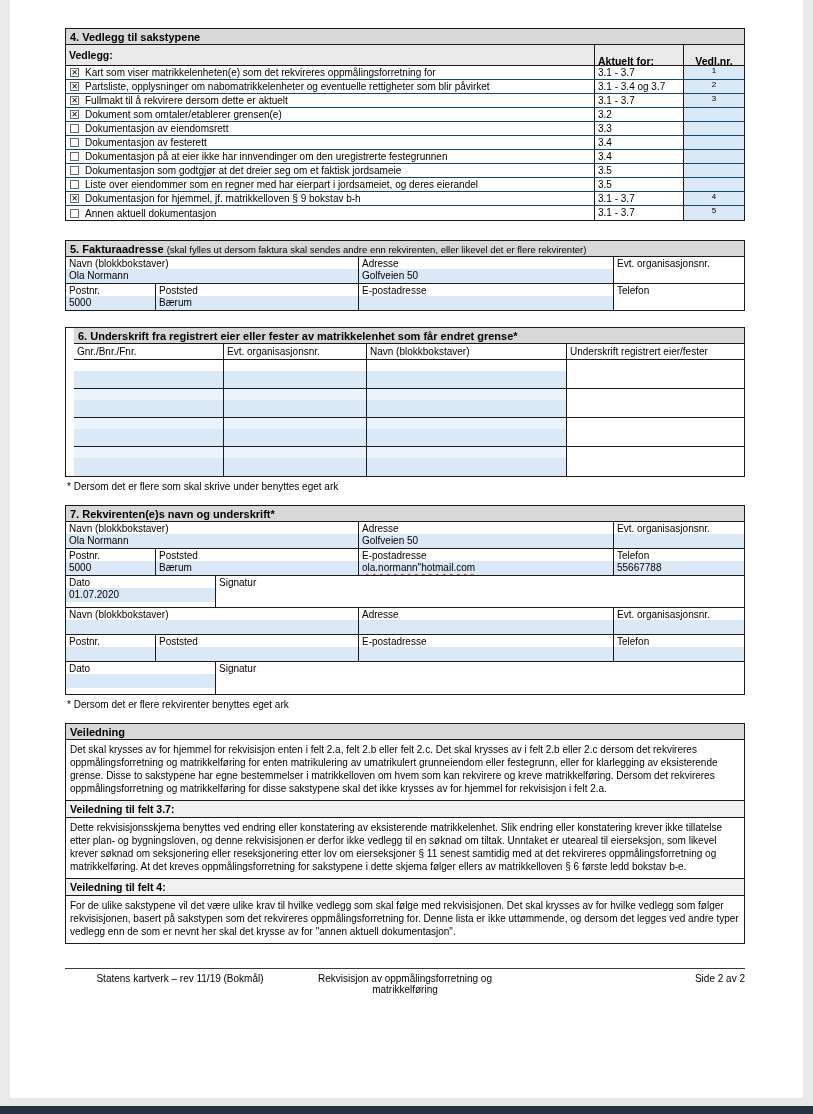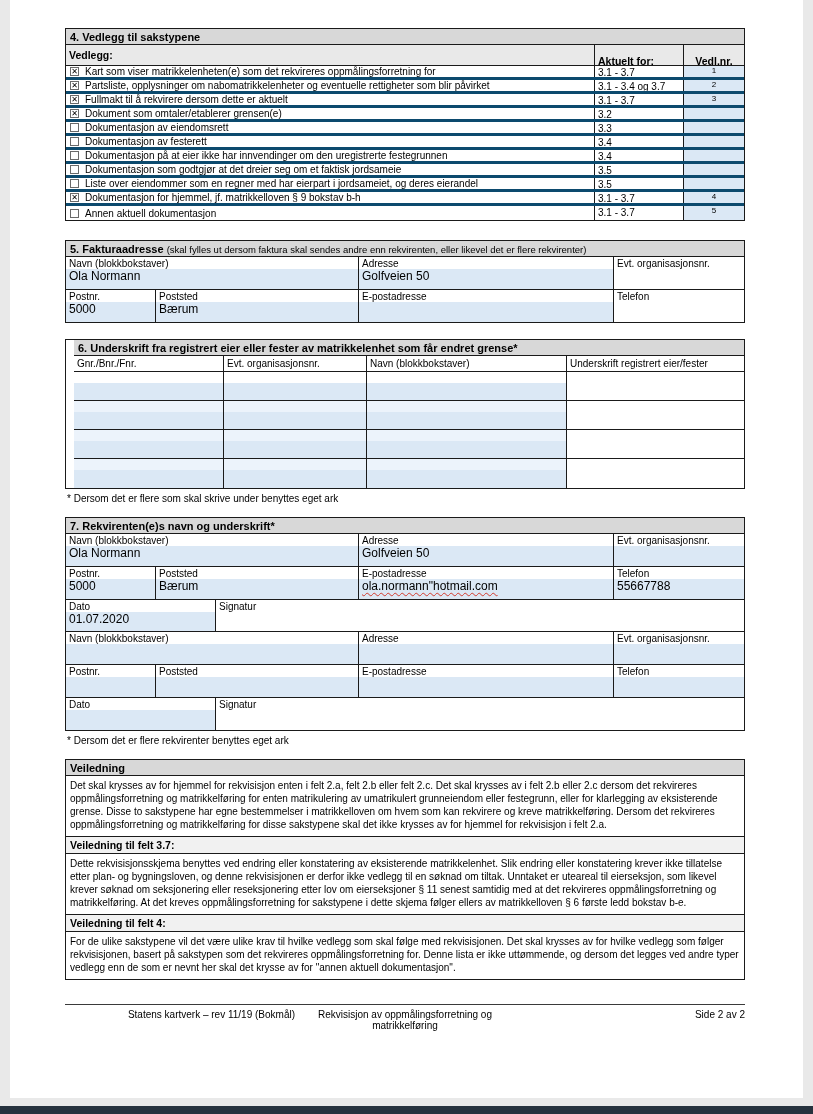--- a/index.html
+++ b/index.html
@@ -29,21 +29,21 @@
     border-bottom: 1px solid #1a1a1a;
     font-size: 11px; font-weight: bold;
     padding: 2px 4px; height: 16px; line-height: 12px;
     white-space: nowrap; overflow: hidden;
   }
   .sec-title .note { font-weight: normal; font-size: 9.5px; }
 
   
   .s4-header { display: flex; background: #e9e9e9; border-bottom: 1px solid #1a1a1a; font-weight: bold; font-size: 10.5px; }
   .s4-header > div { padding: 10px 3px; height: 15px; line-height: 13px; }
-  .s4-row { display: flex; border-bottom: 3px solid #0c4a6e; font-size: 10px; height: 14px; }
+  .s4-row { display: flex; border-bottom: 1px solid #0c4a6e; font-size: 10px; height: 14px; }
   .s4-row:last-child { border-bottom: none; }
   .s4-label { flex: 1; display: flex; align-items: center; white-space: nowrap; overflow: hidden; padding-right: 2px; }
   .col-akt { width: 89px; border-left: 1px solid #1a1a1a; padding: 0 3px; line-height: 13px; white-space: nowrap; overflow: hidden; }
   .col-ved { width: 61px; border-left: 1px solid #1a1a1a; text-align: center; background: #dbe8f5; font-size: 8px; line-height: 10px; }
   .s4-header .col-ved { background: #e9e9e9; font-size: 10.5px; line-height: 13px; }
   .checkbox {
     width: 9px; height: 9px; flex: 0 0 9px;
     border: 1px solid #6a6a6a; background: #fff;
     margin: 0 6px 0 4px; position: relative;
     text-align: center;
@@ -53,21 +53,21 @@
     position: absolute; left: 0; top: 0; width: 7px; height: 7px;
     font-size: 8px; line-height: 7px; color: #000;
   }
 
   
   .frow { display: flex; border-bottom: 1px solid #1a1a1a; }
   .frow.last { border-bottom: none; }
   .fcell { border-right: 1px solid #1a1a1a; display: flex; flex-direction: column; }
   .fcell.end { border-right: none; }
   .flabel { font-size: 10px; line-height: 12px; height: 12px; padding: 1px 3px 0 3px; white-space: nowrap; overflow: hidden; }
-  .fvalue { font-size: 12px; line-height: 14px; height: 20px; padding: 0 3px; background: #dbe8f5; white-space: nowrap; overflow: hidden; }
+  .fvalue { font-size: 10px; line-height: 14px; height: 14px; padding: 0 3px; background: #dbe8f5; white-space: nowrap; overflow: hidden; }
   .fvalue.white { background: #fff; }
   .w90 { width: 90px; } .w143 { width: 143px; }
   .w150 { width: 150px; } .w200 { width: 200px; }
   .w203 { width: 203px; } .w255 { width: 255px; } .w293 { width: 293px; }
   .grow { flex: 1; }
   .frow.tall { height: 32px; }
   .misspelled { text-decoration: underline wavy #d23b2f 1px; text-underline-offset: 2px; }
 
   
   .s6-header { display: flex; border-bottom: 1px solid #1a1a1a; font-size: 10px; }
@@ -95,21 +95,21 @@
 
   
   .footer {
     display: flex; justify-content: space-between; align-items: baseline;
     border-top: 1px solid #3a3a3a;
     margin-top: 24px; padding-top: 4px;
     font-size: 10px;
   }
   .footer .center { text-align: center; flex: 1; }
   .footer .left, .footer .right { white-space: nowrap; }
-  .footer .left { width: 230px; text-align: right; }
+  .footer .left { width: 230px; text-align: center; }
   .footer .right { width: 230px; text-align: right; }
 
   .mt19 { margin-top: 19px; } .mt16 { margin-top: 16px; padding-left: 8px; } .mt10 { margin-top: 10px; }
 </style>
 </head>
 <body>
 
 <div class="page">
   <div class="content">
 

